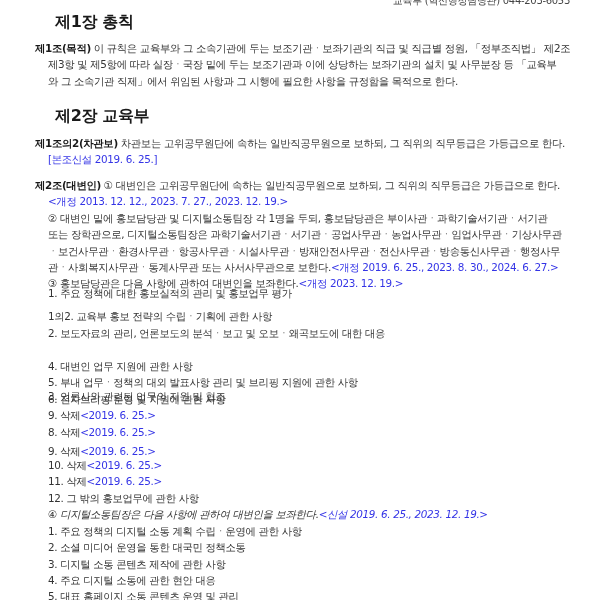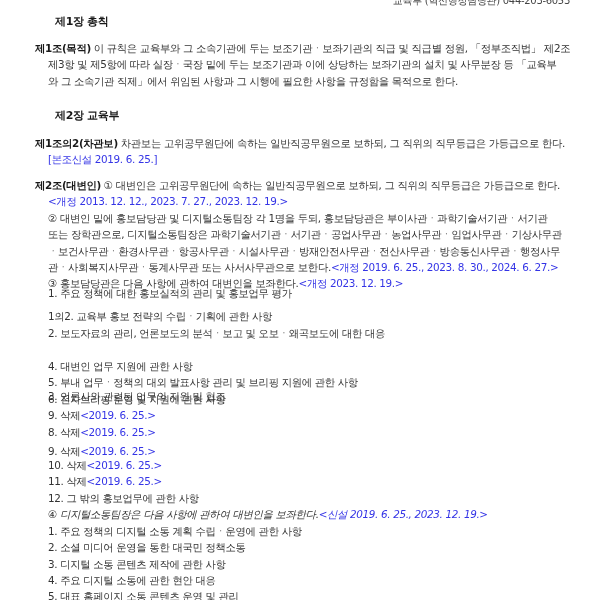--- a/index.html
+++ b/index.html
@@ -34,21 +34,21 @@
       white-space: nowrap;
     }
     .line {
       position: absolute;
       white-space: nowrap;
       line-height: 14px;
     }
     .chapter {
       font-weight: bold;
       color: #1a1a1a;
-      font-size: 11px;
+      font-size: 16px;
       left: 55px;
     }
     .art-title {
       font-weight: bold;
       color: #1a1a1a;
     }
     .blue {
       color: #3434e6;
     }
     .indent0 { left: 35px; }

